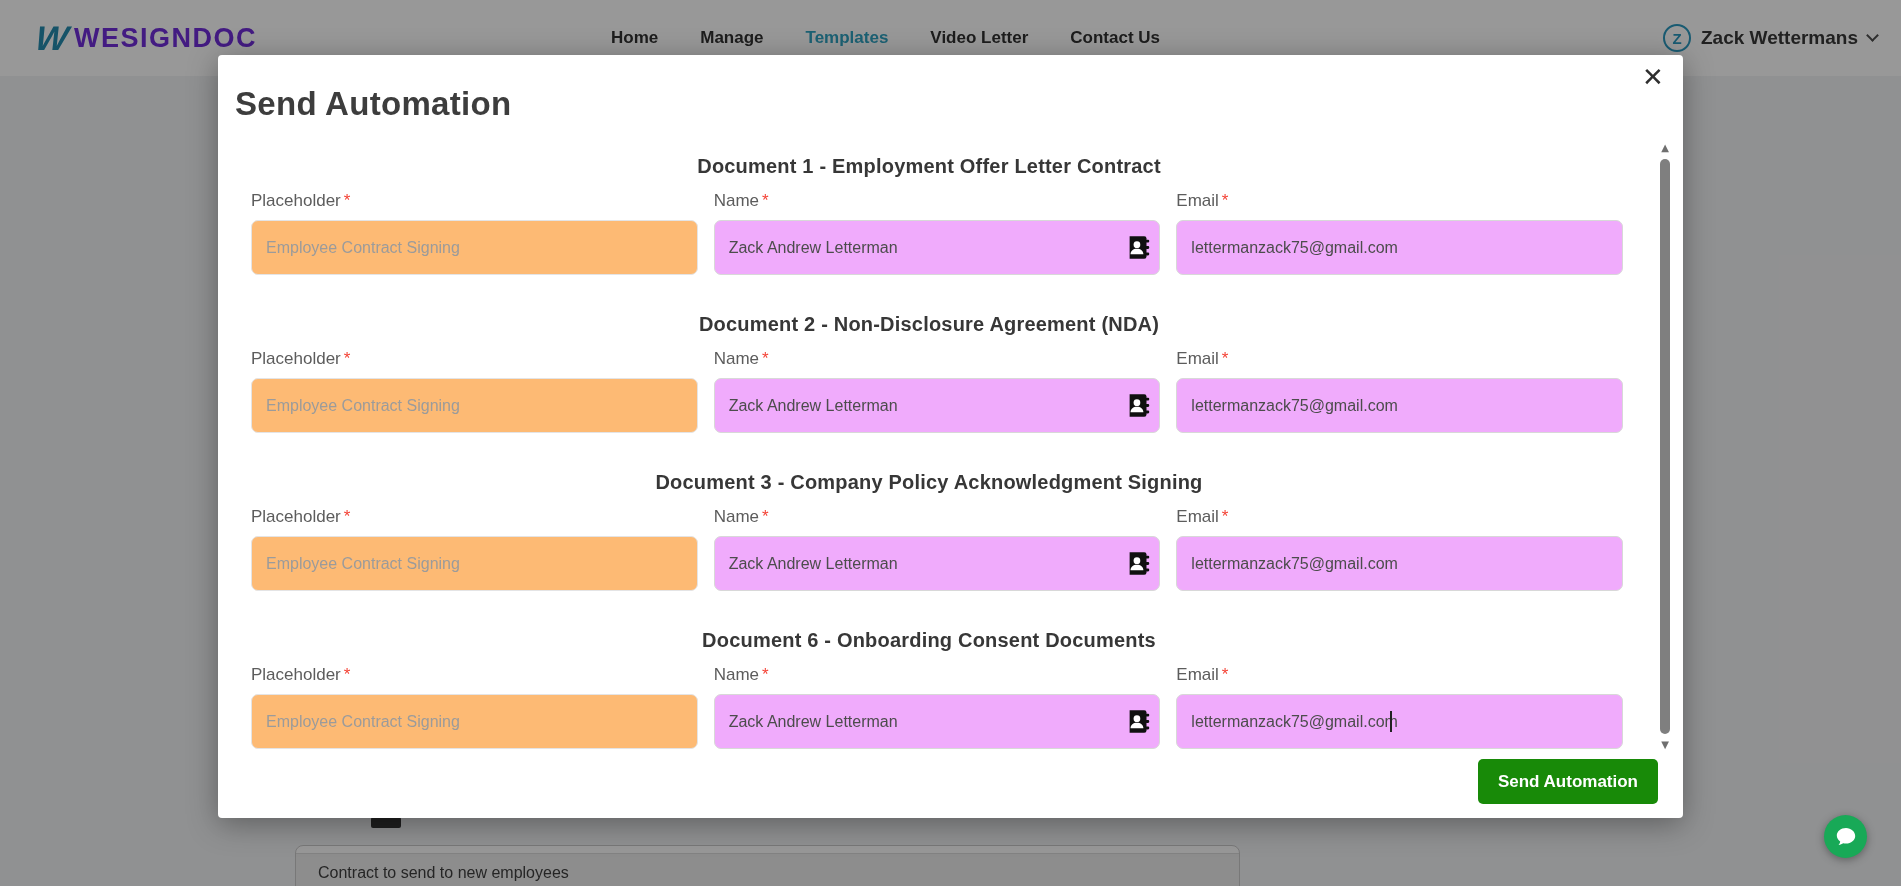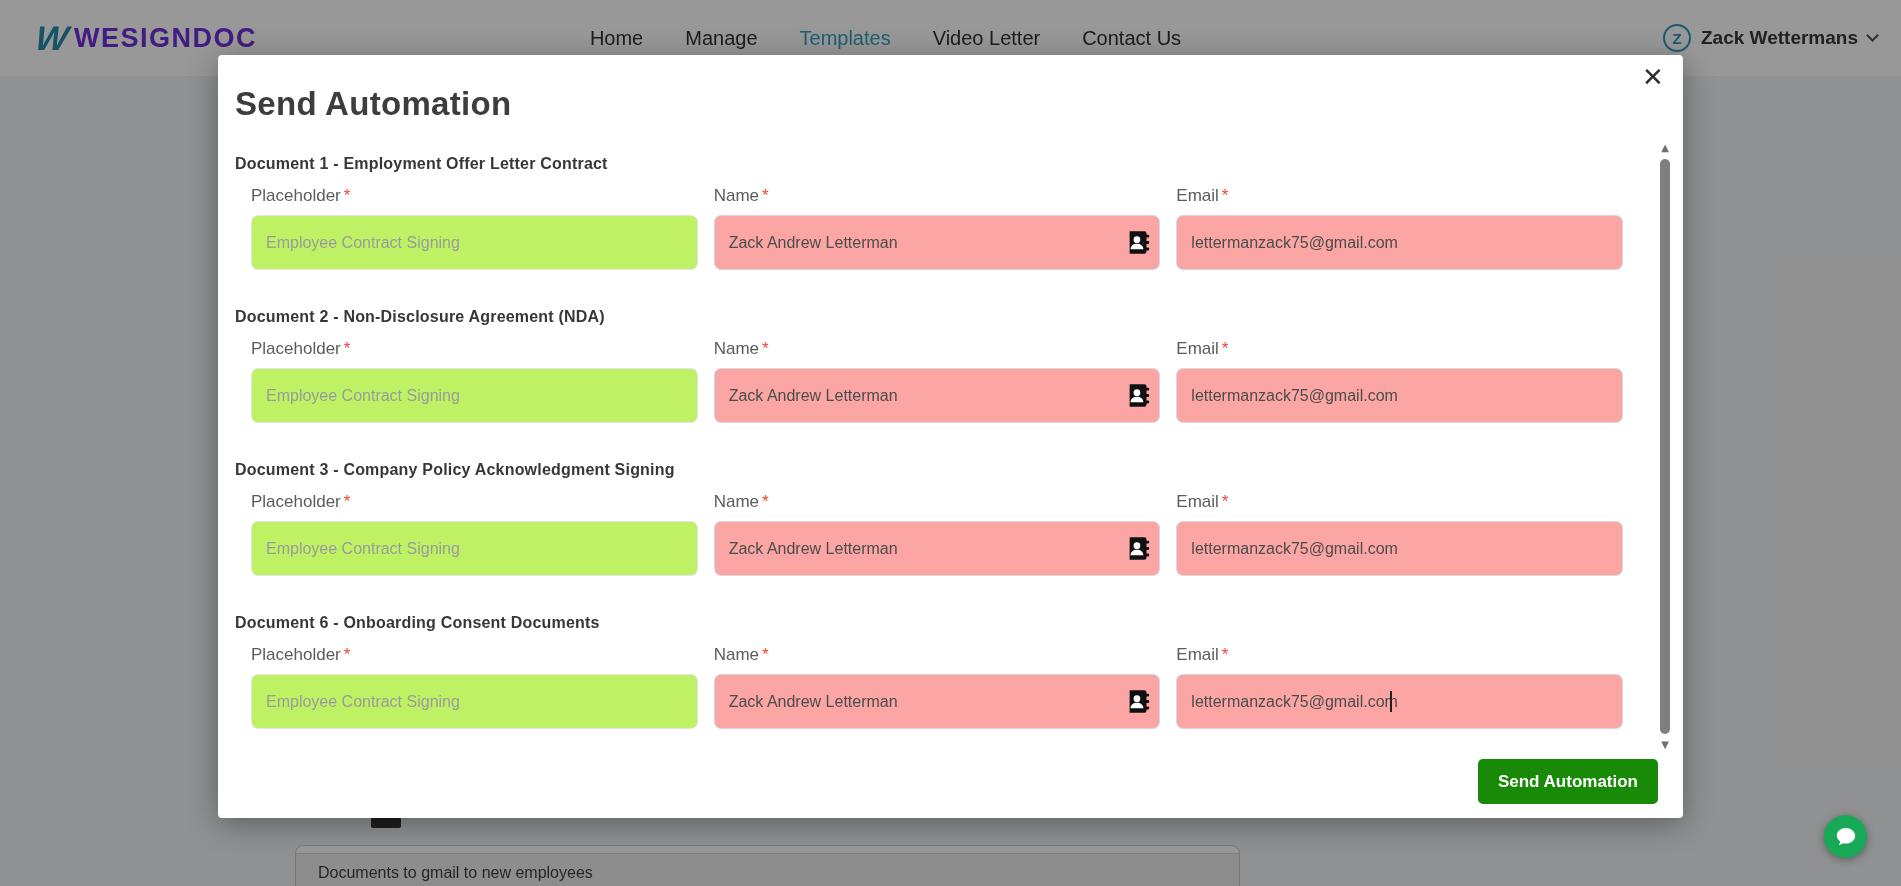--- a/index.html
+++ b/index.html
@@ -23,21 +23,21 @@
     color:#2089ad; font-size:34px; font-weight:800; font-style:italic;
     transform:skewX(-8deg); line-height:1;
   }
   .logo-text {
     color:#6d28d9; font-size:27px; font-weight:800; letter-spacing:1.5px;
   }
   .nav {
     position:absolute; left:calc(50% - 65px); transform:translateX(-50%);
     top:0; height:76px; display:flex; align-items:center; gap:42px;
   }
-  .nav-item { font-size:20px; color:#2b2b2b; font-weight:400; cursor:pointer; white-space:nowrap; }
+  .nav-item { font-size:17px; color:#2b2b2b; font-weight:700; cursor:pointer; white-space:nowrap; }
   .nav-item.active { color:#2aa0c0; }
   .userbox {
     position:absolute; right:24px; top:0; height:76px;
     display:flex; align-items:center; gap:10px; cursor:pointer;
   }
   .avatar {
     width:28px; height:28px; border-radius:50%; border:2px solid #2596be;
     color:#2596be; font-size:15px; font-weight:700;
     display:flex; align-items:center; justify-content:center; background:#ffffff;
   }
@@ -79,32 +79,32 @@
     font-size:26px; color:#2f2f2f; cursor:pointer; font-family:"DejaVu Sans",sans-serif;
   }
   .modal-title {
     position:absolute; left:17px; top:30px;
     font-size:33px; font-weight:700; color:#3d3d3d; letter-spacing:0.3px;
   }
   .sections {
     position:absolute; left:17px; right:60px; top:100px;
   }
   .section { margin-bottom:38px; }
-  .sec-h { font-size:16px; font-weight:700; color:#373737; margin-bottom:13px; letter-spacing:0.2px; }
+  .sec-h { font-size:20px; font-weight:700; color:#373737; margin-bottom:13px; letter-spacing:0.2px;text-align:center; }
   .grid { display:grid; grid-template-columns:1fr 1fr 1fr; gap:16px;margin-left:16px; }
   .lbl { display:block; font-size:17px; color:#5c5c5c; margin-bottom:9px; }
   .req { color:#f44336; margin-left:3px; }
   .inp-wrap { position:relative; }
   .inp {
     width:100%; height:55px; border:1px solid #d8d8d8; border-radius:7px;
-    padding:0 14px; font-size:16px; color:#4c4c4c; background:#fca5a5; outline:none;
+    padding:0 14px; font-size:16px; color:#4c4c4c; background:#f0abfc; outline:none;
     font-family:"Liberation Sans","DejaVu Sans",sans-serif;
   }
   .inp::placeholder { color:#9b9b9b; }
-  .inp-gray { background:#bef264; border-color:#e4e4e5; }
+  .inp-gray { background:#fdba74; border-color:#e4e4e5; }
   .inp-name { padding-right:46px; }
   .contact-ic { position:absolute; right:9px; top:14px; width:27px; height:27px; cursor:pointer; }
   .caret { position:absolute; left:214px; top:17px; width:2px; height:21px; background:#222222; }
 
   .submit-btn {
     position:absolute; right:25px; bottom:14px; height:45px; padding:0 20px;
     background:#188a08; color:#ffffff; border:none; border-radius:5px;
     font-size:17px; font-weight:600; cursor:pointer;
     font-family:"Liberation Sans","DejaVu Sans",sans-serif;
   }
@@ -150,21 +150,21 @@
     <span class="avatar">Z</span>
     <span class="username">Zack Wettermans</span>
     <span class="chevron"></span>
   </div>
 </div>
 
 <div class="bg-fragment"></div>
 
 <div class="bg-card">
   <div class="bg-card-row">
-    <span>Documents to gmail to new employees</span>
+    <span>Contract to send to new employees</span>
   </div>
 </div>
 
 <div class="overlay"></div>
 
 <div class="modal">
 
   <div class="modal-close">✕</div>
 
   <div class="modal-title">Send Automation</div>

